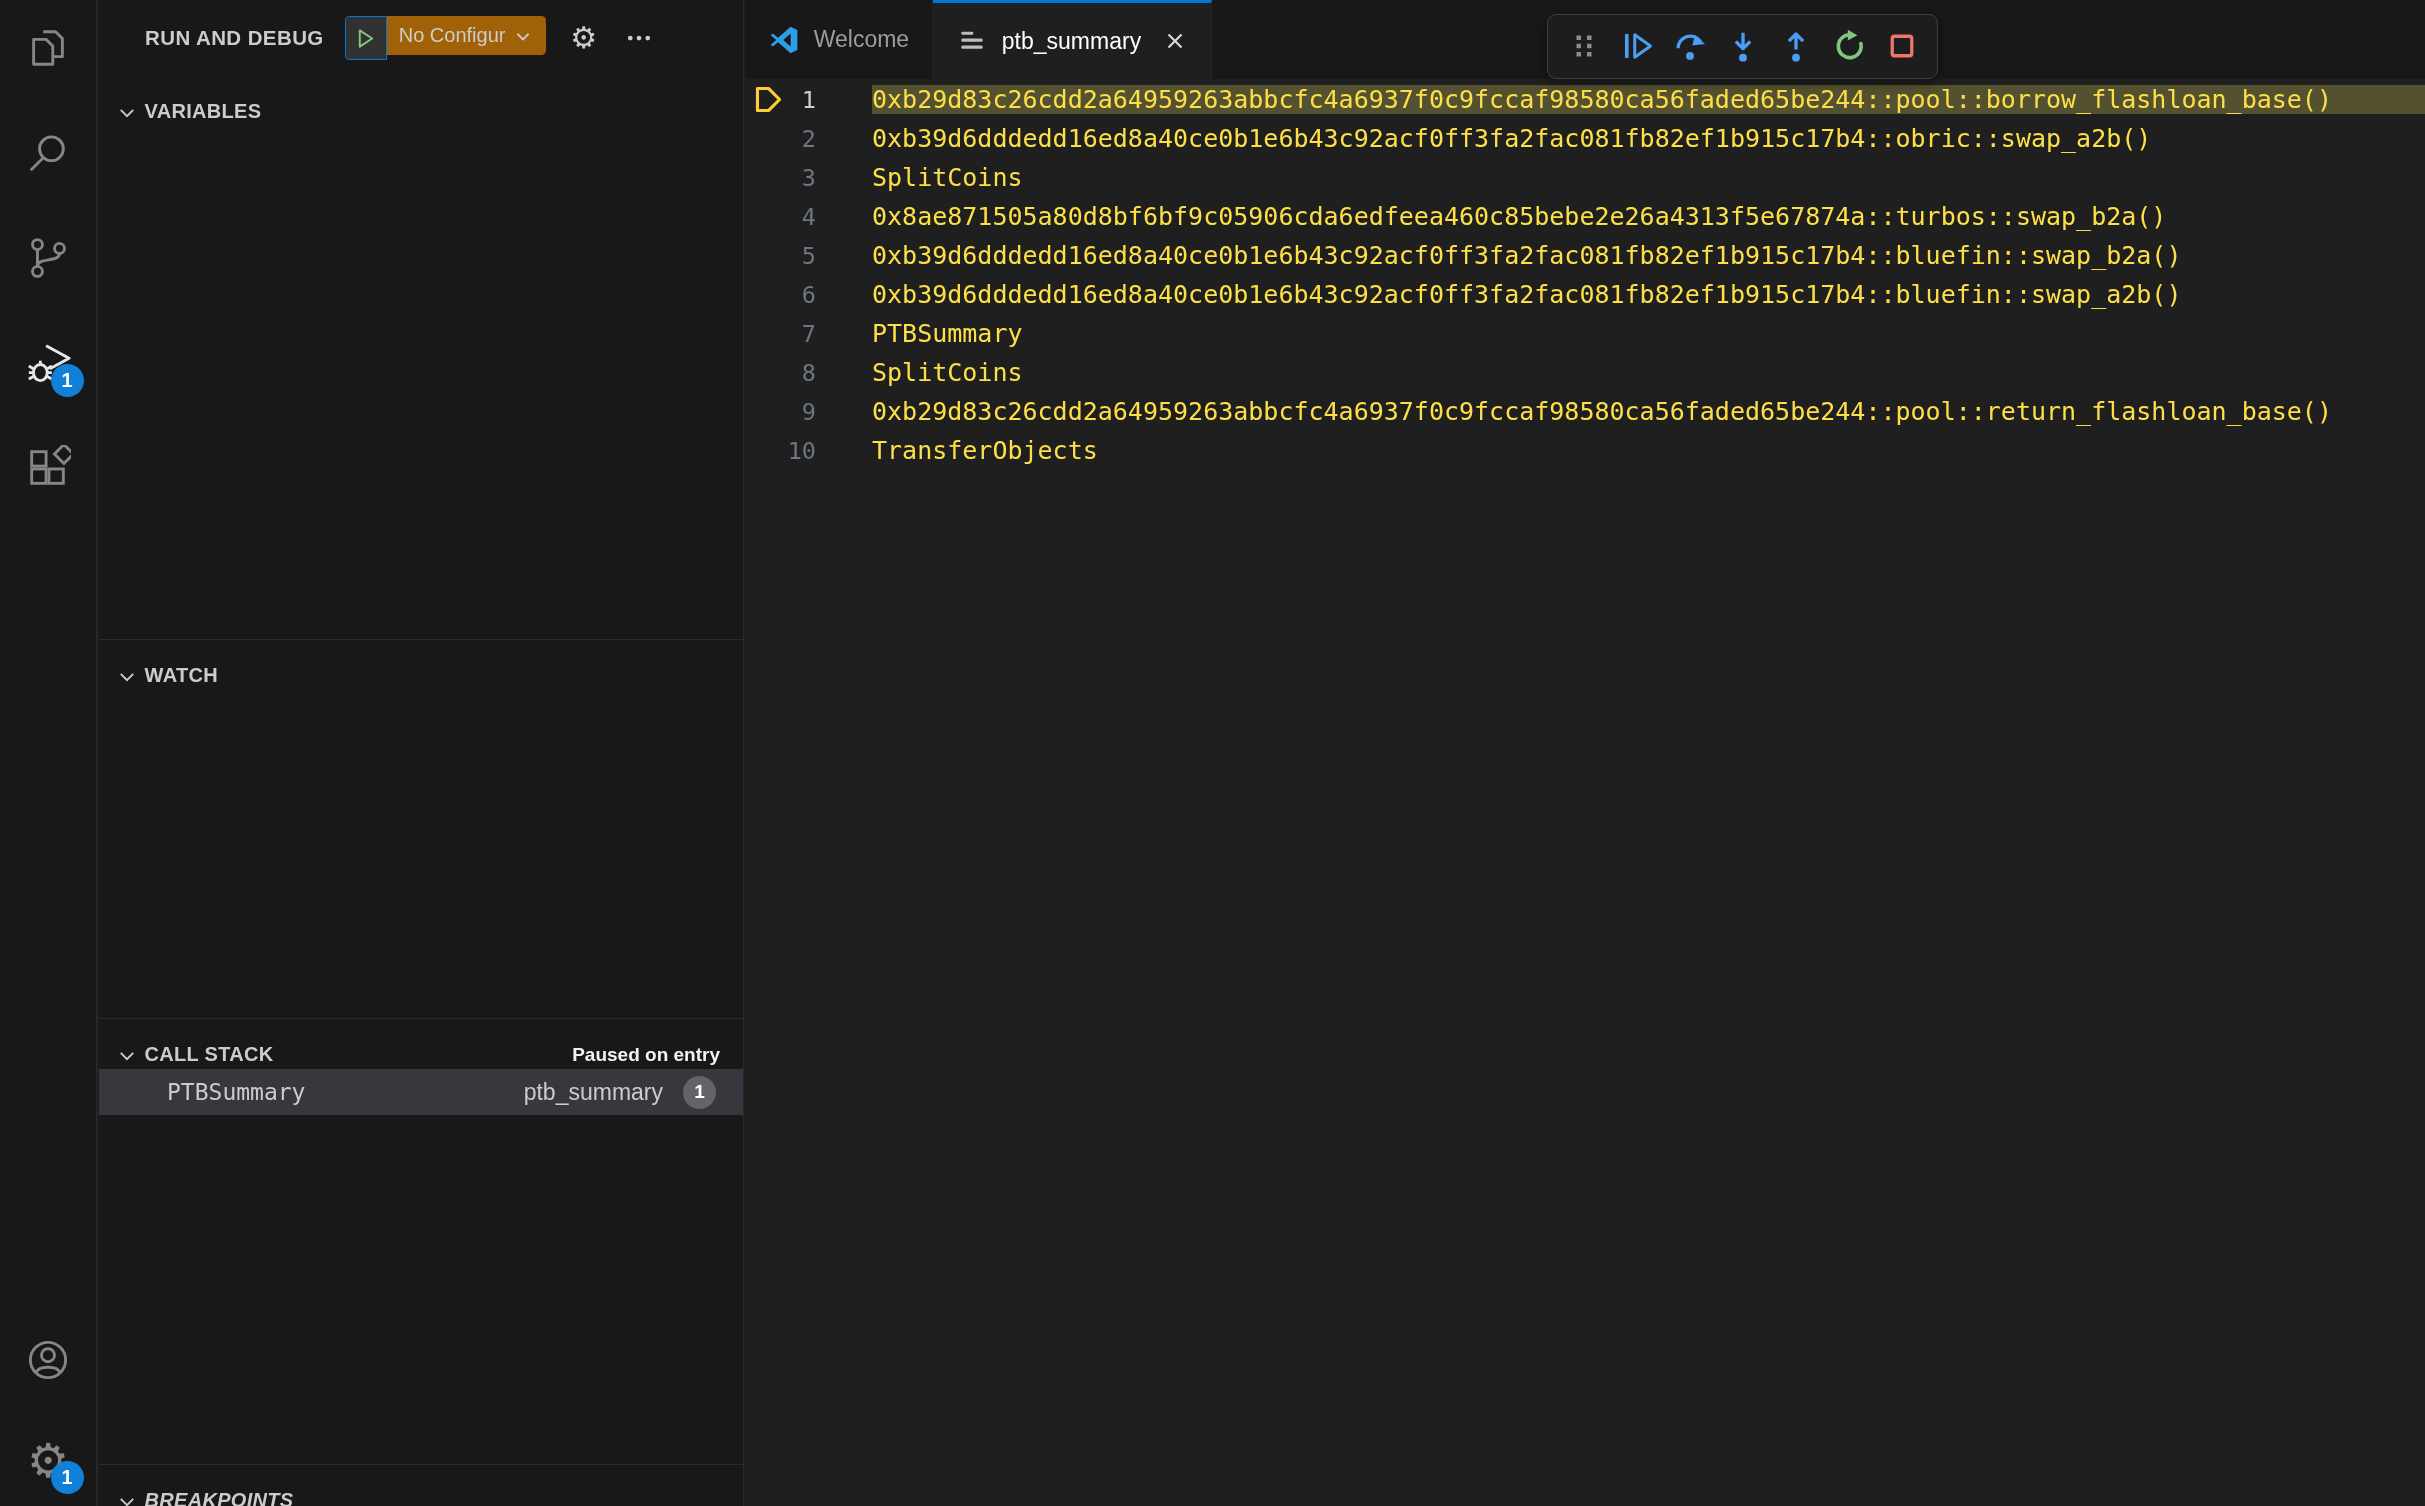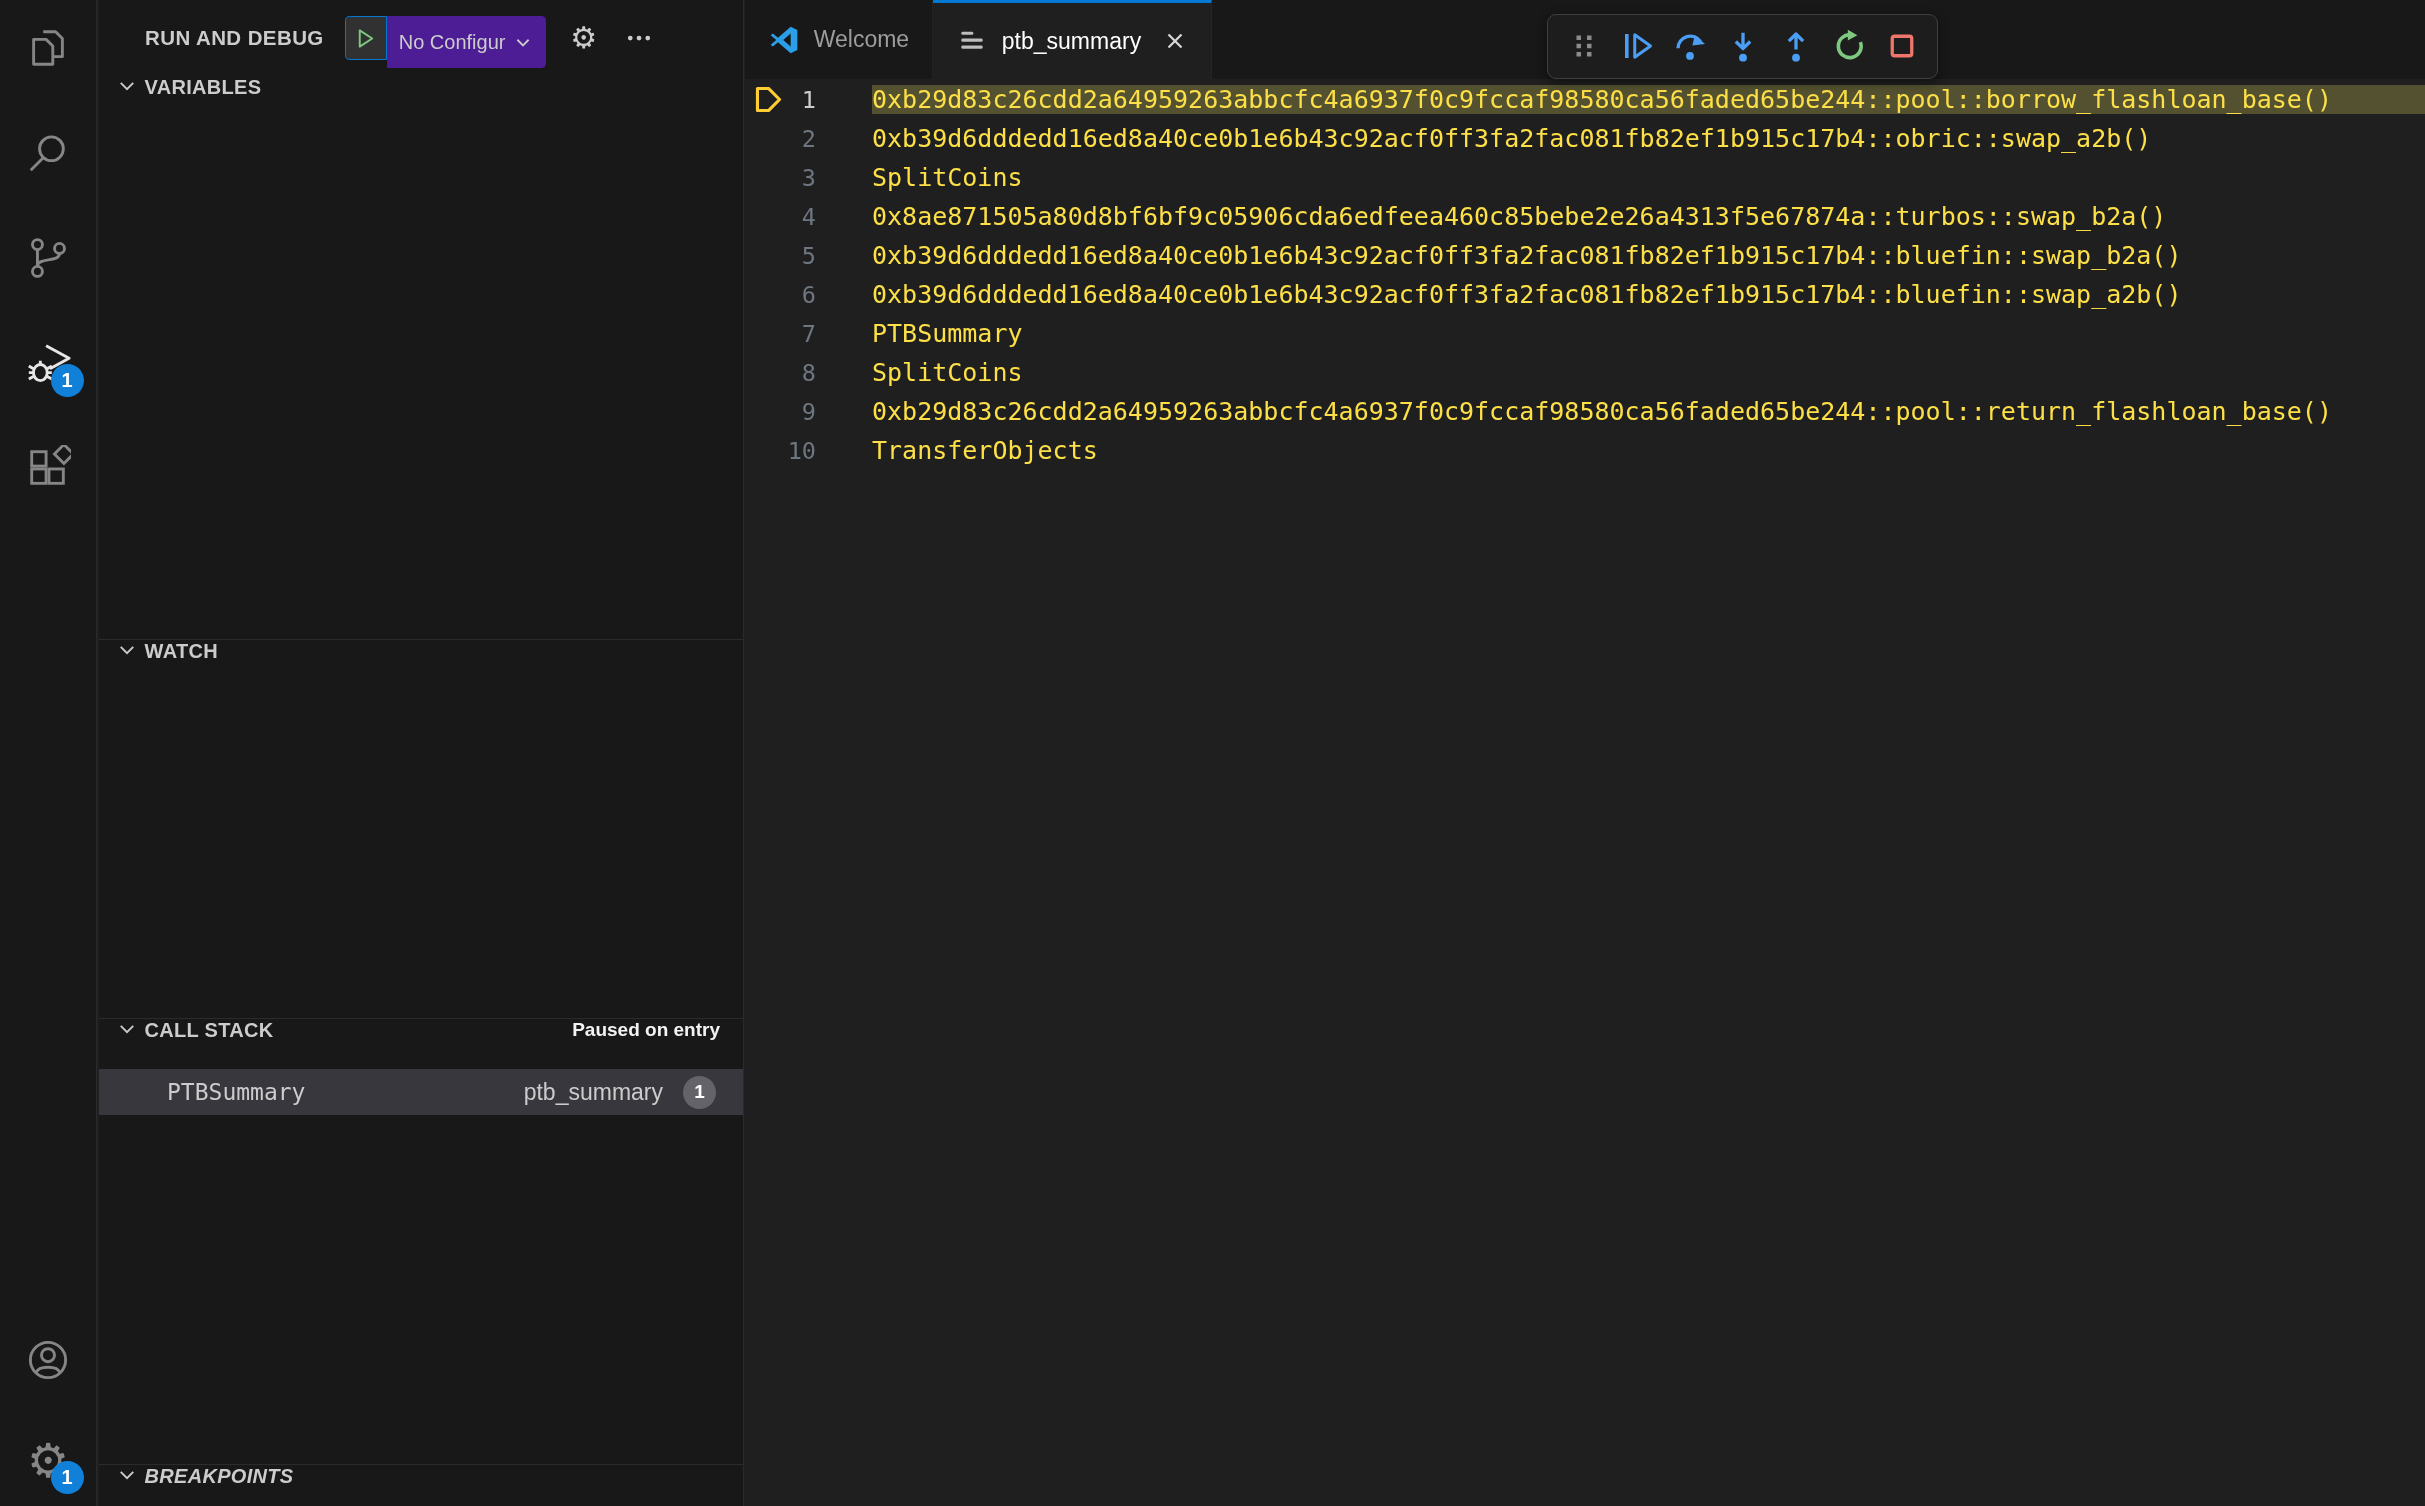--- a/index.html
+++ b/index.html
@@ -21,28 +21,28 @@
 
   
   .side-panel { position:absolute; left:99px; top:0; width:645px; height:1506px;
     background:#181818; border-right:1.5px solid #2b2b2b; color:#cccccc; }
   .panel-header { position:absolute; top:0; left:0; width:100%; height:76px; display:flex; align-items:center; }
   .panel-title { margin-left:46px; font-size:20.5px; font-weight:700; letter-spacing:0.4px; color:#cccccc; white-space:nowrap; }
   .launch-group { display:flex; margin-left:21px; height:44px; border-radius:4.6px; overflow:visible; }
   .launch-play { width:42px; height:44px; background:#313131; border:1.5px solid #0078d4; border-radius:4.6px 0 0 4.6px;
     display:flex; align-items:center; justify-content:center; cursor:pointer; }
   .launch-play svg { width:23px; height:23px; }
-  .config-dropdown { height:52px; background:#4c1d95; border-radius:0 4.6px 4.6px 0; display:flex; align-items:center;
+  .config-dropdown { height:39px; background:#a16207; border-radius:0 4.6px 4.6px 0; display:flex; align-items:center;
     padding:0 13.7px 0 12px; gap:9px; cursor:pointer; }
   .config-dropdown .dd-label { font-size:20px; color:#cccccc; white-space:nowrap; }
   .hdr-icon { margin-left:20px; cursor:pointer; display:flex; align-items:center; justify-content:center; width:35px; height:35px; }
   .hdr-gear { font-size:30px; color:#cccccc; line-height:1; font-family:"DejaVu Sans", sans-serif; }
 
   .section { position:absolute; left:0; width:100%; }
-  .section-hdr { height:47px; display:flex; align-items:flex-start; padding:0 23px 0 18px; cursor:pointer; }
+  .section-hdr { height:47px; display:flex; align-items:flex-end; padding:0 23px 0 18px; cursor:pointer; }
   .section-hdr .chev { width:20px; height:20px; margin-right:7.6px; flex:none; }
   .section-hdr .sec-label { font-size:20px; font-weight:700; letter-spacing:0.3px; color:#cccccc; }
   .sec-variables   { top:76px;  height:564px; }
   .sec-watch       { top:639px;  height:378px; border-top:1.5px solid #2b2b2b; }
   .sec-callstack   { top:1018px; height:446px; border-top:1.5px solid #2b2b2b; }
   .sec-breakpoints { top:1464px; height:50px;  border-top:1.5px solid #2b2b2b;font-style:italic; }
   .cs-status { margin-left:auto; font-size:19px; font-weight:700; color:#f2f2f2; }
   .stack-row { height:46px; margin-top:3px; background:#37373d; display:flex; align-items:center; padding:0 27px 0 68px; cursor:pointer; }
   .frame-name { font-family:"DejaVu Sans Mono", monospace; font-size:23px; color:#cccccc; }
   .frame-src { margin-left:auto; font-size:23px; color:#cccccc; }

